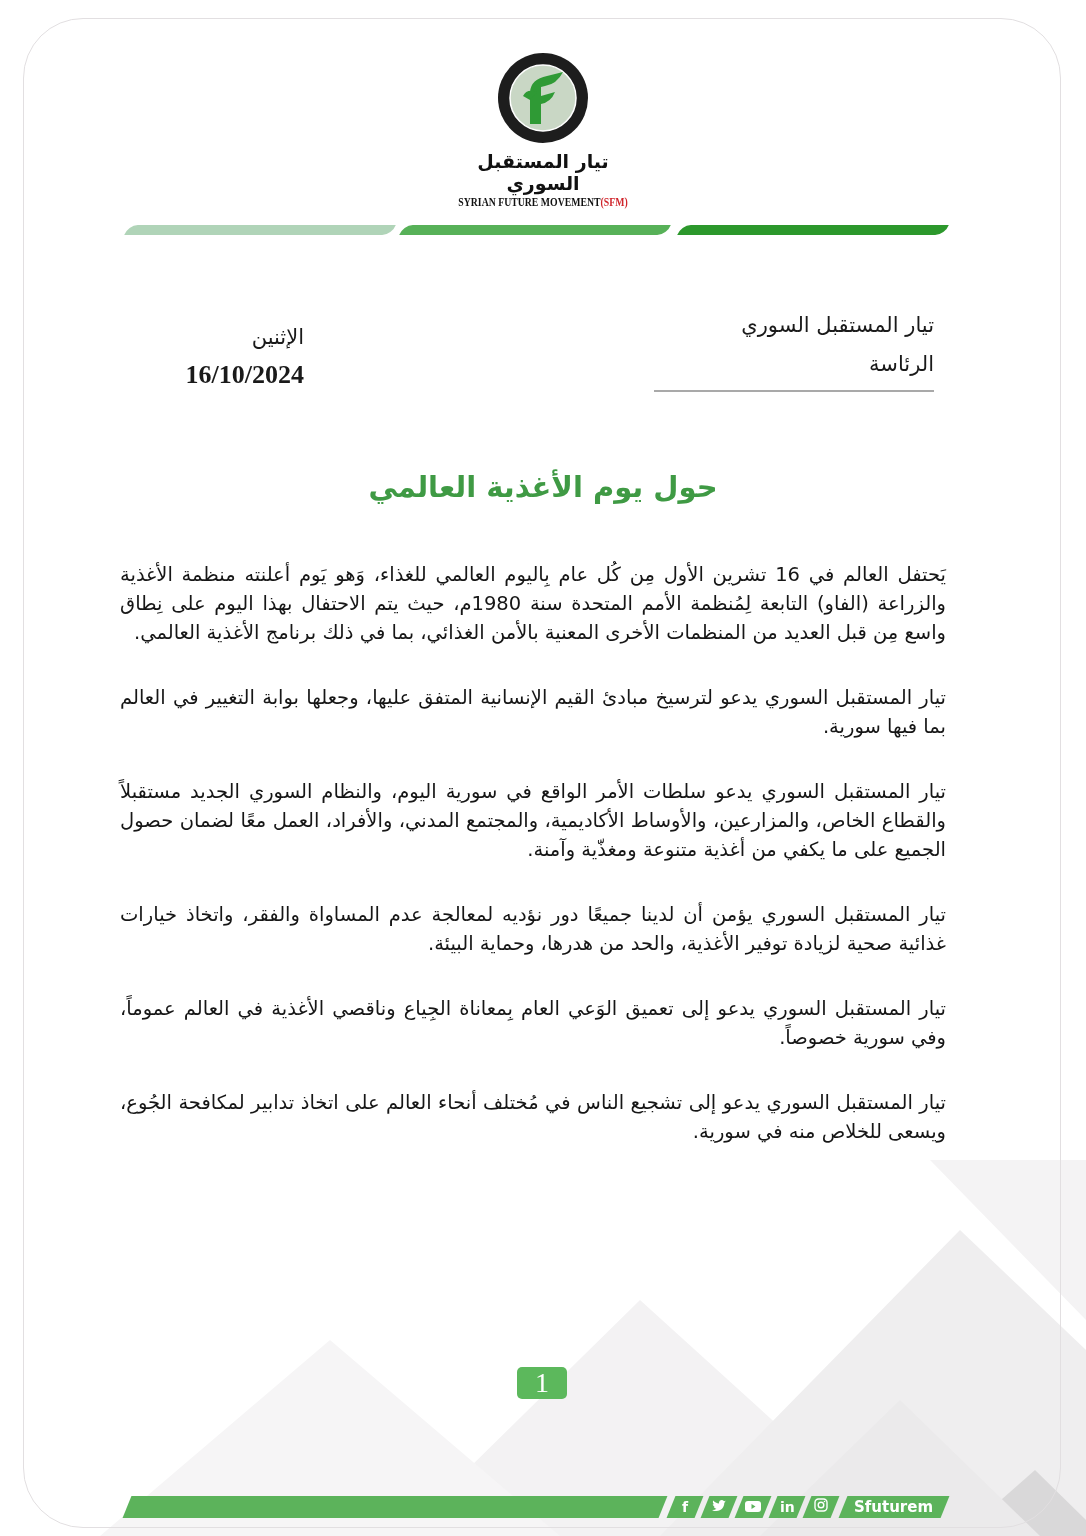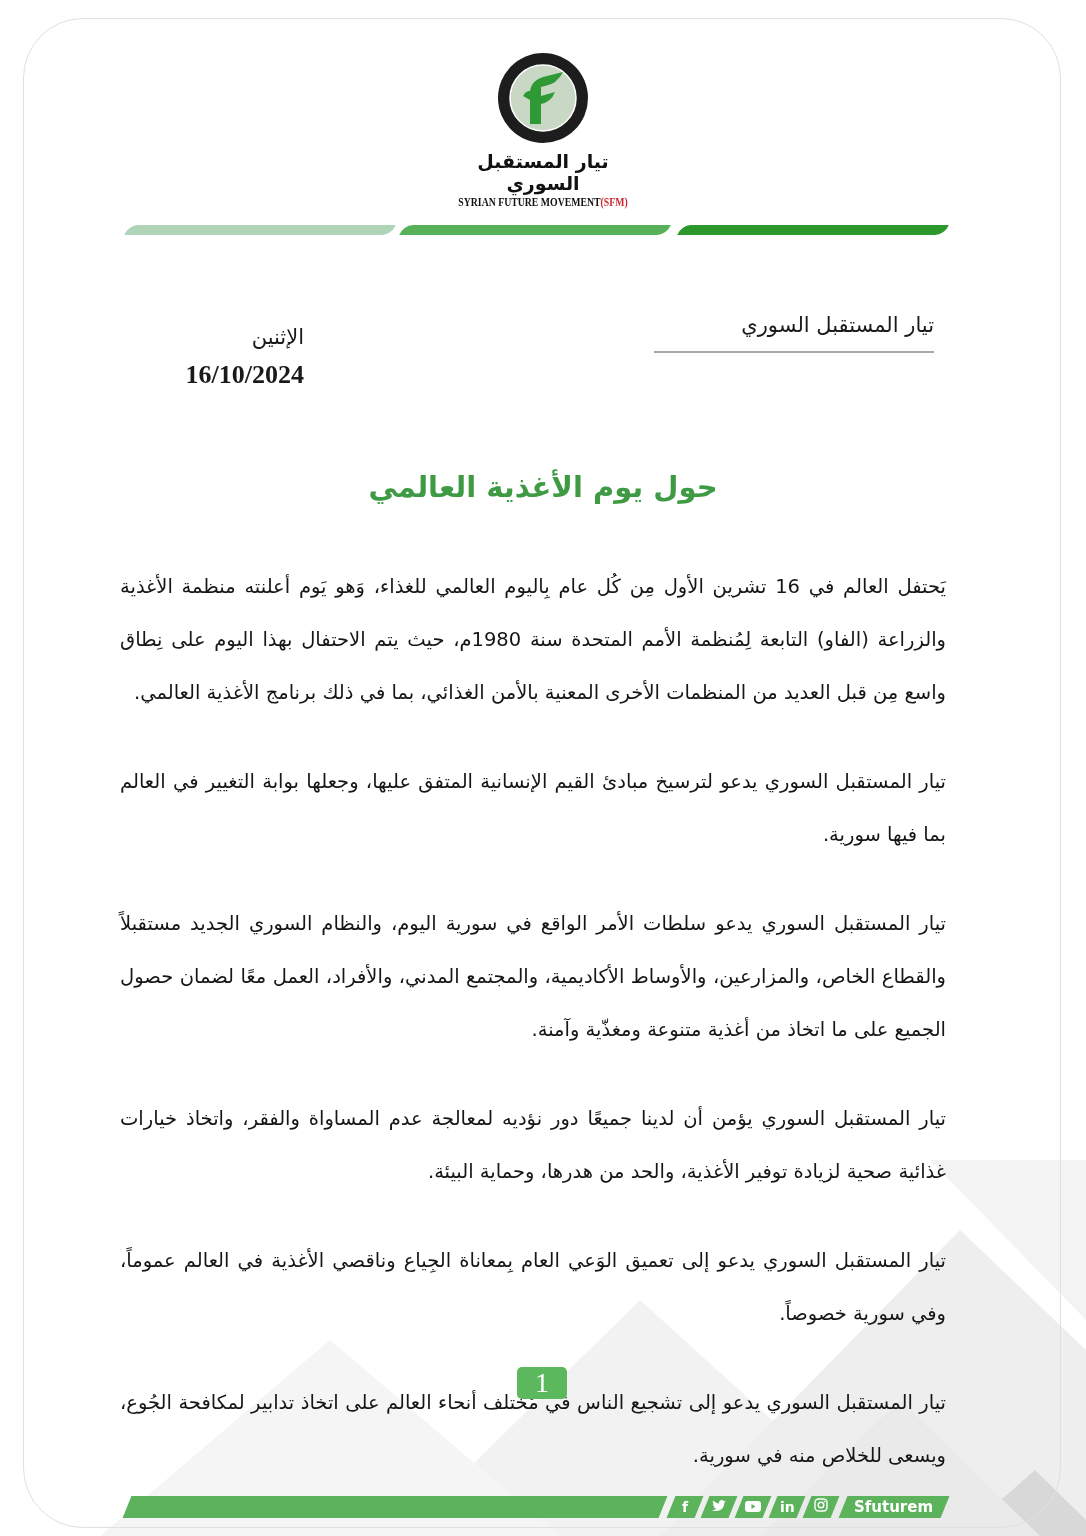--- a/index.html
+++ b/index.html
@@ -49,21 +49,21 @@
     .meta-left .date { font-family: "Liberation Serif", serif; font-size: 26px; direction: ltr; font-weight: bold; }
 
     .title {
       position: absolute; left: 0; right: 0; top: 470px; text-align: center;
       font-weight: bold; font-size: 29px; color: #3f9a44; direction: rtl;
     }
 
     .body-text {
       position: absolute; left: 120px; width: 826px; top: 560px;
       direction: rtl; text-align: justify; text-align-last: right;
-      font-size: 19.5px; line-height: 53px; color: #161616;
+      font-size: 19.5px; line-height: 29px; color: #161616;
     }
     .body-text p { margin: 0 0 36px 0; }
 
     .page-num {
       position: absolute; left: 517px; top: 1367px; width: 50px; height: 32px;
       background: #5cb85c; border-radius: 5px; color: #fff;
       font-family: "Liberation Serif", serif; font-size: 28px; line-height: 32px; text-align: center;
     }
 
     
@@ -104,34 +104,35 @@
     <div class="org-ar">تيار المستقبل السوري</div>
     <div class="org-en"><span>SYRIAN FUTURE MOVEMENT</span><span class="sfm">(SFM)</span></div>
   </div>
 
   <div class="stripe s1"></div>
   <div class="stripe s2"></div>
   <div class="stripe s3"></div>
 
   <div class="meta-right">
     <div>تيار المستقبل السوري</div>
+    <div>الرئاسة</div>
     <div class="underline"></div>
   </div>
 
   <div class="meta-left">
     <div>الإثنين</div>
     <div class="date">16/10/2024</div>
   </div>
 
   <div class="title">حول يوم الأغذية العالمي</div>
 
   <div class="body-text">
     <p>يَحتفل العالم في 16 تشرين الأول مِن كُل عام بِاليوم العالمي للغذاء، وَهو يَوم أعلنته منظمة الأغذية والزراعة (الفاو) التابعة لِمُنظمة الأمم المتحدة سنة 1980م، حيث يتم الاحتفال بهذا اليوم على نِطاق واسع مِن قبل العديد من المنظمات الأخرى المعنية بالأمن الغذائي، بما في ذلك برنامج الأغذية العالمي.</p>
     <p>تيار المستقبل السوري يدعو لترسيخ مبادئ القيم الإنسانية المتفق عليها، وجعلها بوابة التغيير في العالم بما فيها سورية.</p>
-    <p>تيار المستقبل السوري يدعو سلطات الأمر الواقع في سورية اليوم، والنظام السوري الجديد مستقبلاً والقطاع الخاص، والمزارعين، والأوساط الأكاديمية، والمجتمع المدني، والأفراد، العمل معًا لضمان حصول الجميع على ما اتخاذ من أغذية متنوعة ومغذّية وآمنة.</p>
+    <p>تيار المستقبل السوري يدعو سلطات الأمر الواقع في سورية اليوم، والنظام السوري الجديد مستقبلاً والقطاع الخاص، والمزارعين، والأوساط الأكاديمية، والمجتمع المدني، والأفراد، العمل معًا لضمان حصول الجميع على ما يكفي من أغذية متنوعة ومغذّية وآمنة.</p>
     <p>تيار المستقبل السوري يؤمن أن لدينا جميعًا دور نؤديه لمعالجة عدم المساواة والفقر، واتخاذ خيارات غذائية صحية لزيادة توفير الأغذية، والحد من هدرها، وحماية البيئة.</p>
     <p>تيار المستقبل السوري يدعو إلى تعميق الوَعي العام بِمعاناة الجِياع وناقصي الأغذية في العالم عموماً، وفي سورية خصوصاً.</p>
     <p>تيار المستقبل السوري يدعو إلى تشجيع الناس في مُختلف أنحاء العالم على اتخاذ تدابير لمكافحة الجُوع، ويسعى للخلاص منه في سورية.</p>
   </div>
 
   <div class="page-num">1</div>
 
   <div class="footer">
     <div class="bar main-bar"></div>
     <div class="social" style="left:548px">

